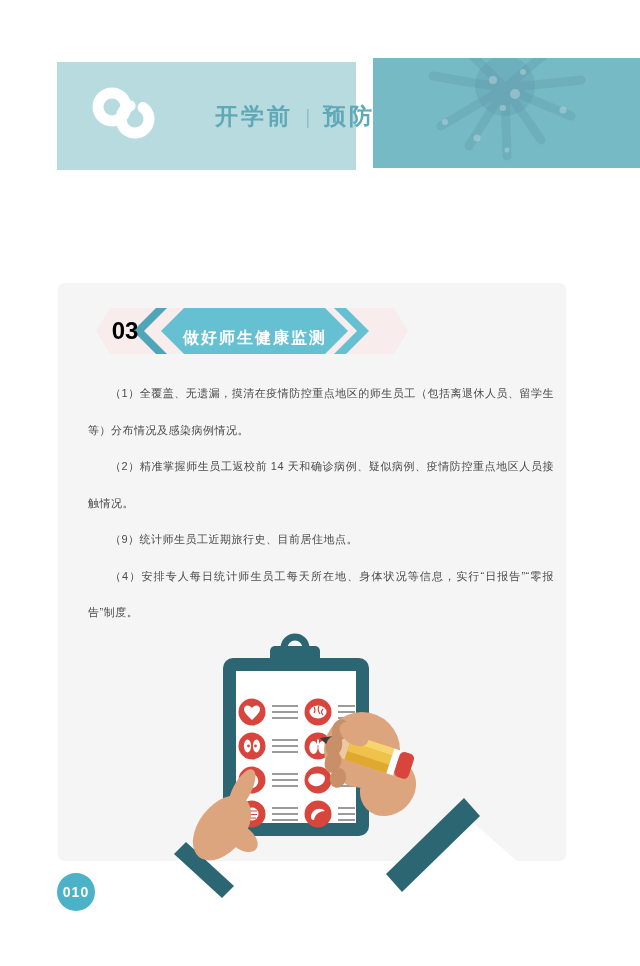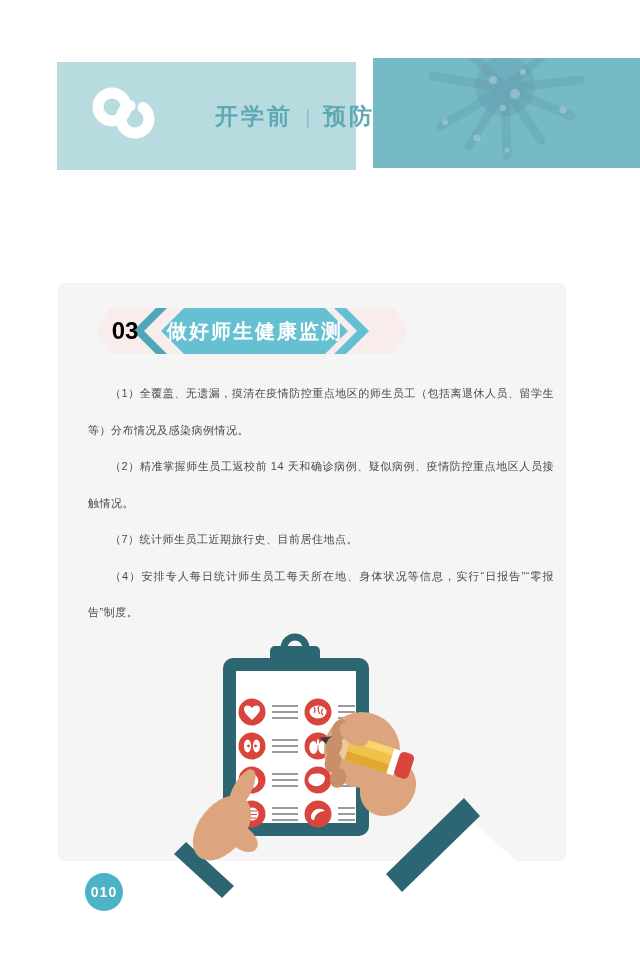--- a/index.html
+++ b/index.html
@@ -29,39 +29,39 @@
     background:#f6f5f5;border-radius:6px;
   }
   
   .banner{position:absolute;left:96px;top:308px;width:312px;height:46px;}
   .banner svg{position:absolute;left:0;top:0;}
   .banner .num{
     position:absolute;left:6px;top:0;width:46px;height:46px;line-height:46px;
     text-align:center;font-size:24px;font-weight:bold;color:#000000;
   }
   .banner .ttl{
-    position:absolute;left:66px;top:0;width:186px;height:46px;line-height:46px;
-    text-align:center;font-size:20px;font-weight:bold;color:#ffffff;letter-spacing:2px;
+    position:absolute;left:66px;top:7px;width:186px;height:46px;line-height:46px;
+    text-align:center;font-size:16px;font-weight:bold;color:#ffffff;letter-spacing:2px;
     white-space:nowrap;
   }
   
   .paras{
     position:absolute;left:88px;top:375px;width:466px;
   }
   .paras p{
     margin:0;text-indent:2em;font-size:11px;line-height:36.5px;
     color:#4b4b4b;text-align:justify;letter-spacing:.5px;
   }
   
   .illus{position:absolute;left:160px;top:628px;width:410px;height:300px;}
   
   .page-badge{
     position:absolute;left:57px;top:873px;width:38px;height:38px;border-radius:50%;
     background:#4bb2c7;color:#ffffff;font-size:14px;font-weight:bold;
-    display:flex;align-items:center;justify-content:center;letter-spacing:1px;margin-left:28px;
+    display:flex;align-items:center;justify-content:center;letter-spacing:1px;
   }
 </style>
 </head>
 <body>
 
 <div class="hdr-left">
   <svg class="logo" width="76" height="58" viewBox="0 0 76 58">
     <circle cx="46" cy="33" r="14" fill="none" stroke="#ffffff" stroke-width="11" stroke-dasharray="74 14" transform="rotate(-55 46 33)" stroke-linecap="round"></circle>
     <circle cx="23" cy="21" r="14" fill="none" stroke="#ffffff" stroke-width="11"></circle>
   </svg>
@@ -108,21 +108,21 @@
     <polygon points="88,0 229,0 252,23 229,46 88,46 65,23" fill="#65c1d1"></polygon>
     <polygon points="238,0 250,0 273,23 250,46 238,46 261,23" fill="#65c1d1"></polygon>
   </svg>
   <span class="num">03</span>
   <span class="ttl">做好师生健康监测</span>
 </div>
 
 <div class="paras">
   <p>（1）全覆盖、无遗漏，摸清在疫情防控重点地区的师生员工（包括离退休人员、留学生等）分布情况及感染病例情况。</p>
   <p>（2）精准掌握师生员工返校前 14 天和确诊病例、疑似病例、疫情防控重点地区人员接触情况。</p>
-  <p>（7）统计师生员工近期旅行史、目前居住地点。</p>
+  <p>（9）统计师生员工近期旅行史、目前居住地点。</p>
   <p>（4）安排专人每日统计师生员工每天所在地、身体状况等信息，实行“日报告”“零报告”制度。</p>
 </div>
 
 <svg class="illus" width="410" height="300" viewBox="0 0 410 300">
 
   <circle cx="135" cy="20" r="11" fill="none" stroke="#2d6673" stroke-width="7"></circle>
   <rect x="110" y="18" width="50" height="20" rx="5" fill="#2d6673"></rect>
   <polygon points="103,34 167,34 160,54 110,54" fill="#2d6673"></polygon>
 
   <rect x="63" y="30" width="146" height="178" rx="10" fill="#2d6673"></rect>

